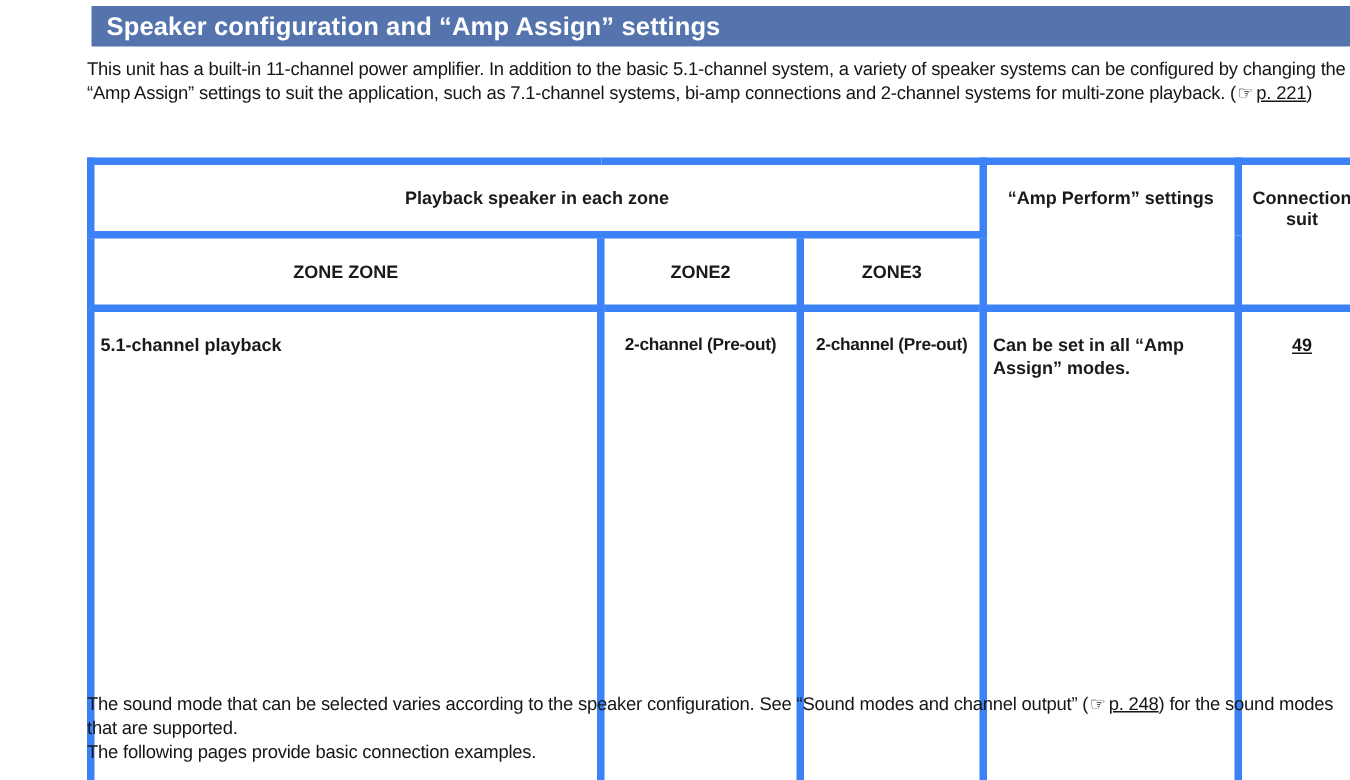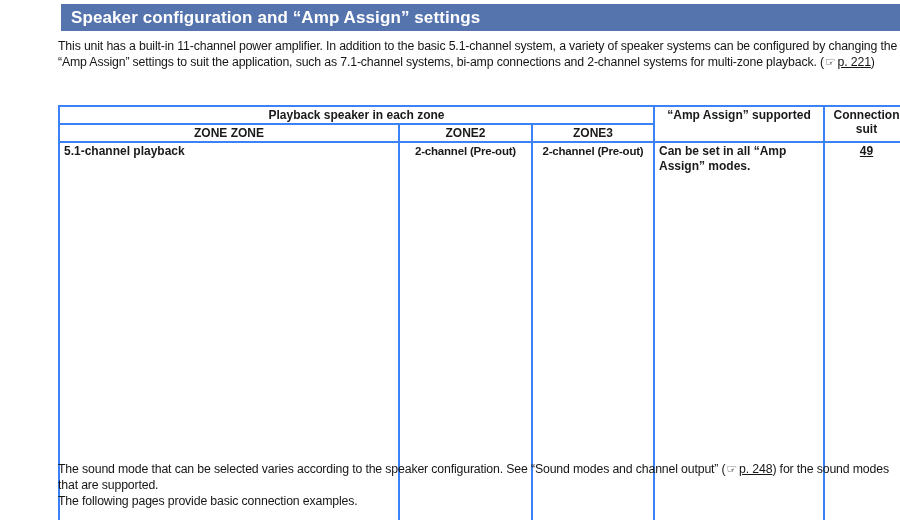--- a/index.html
+++ b/index.html
@@ -29,21 +29,21 @@
   .page-link {
     color: #161616; text-decoration: underline; cursor: pointer; font-weight: normal;
   }
 
   table.cfg {
     position: absolute; left: 35px; top: 105px;
     width: 850px; table-layout: fixed; border-collapse: collapse;
     font-size: 12px; font-weight: bold;
   }
   table.cfg th, table.cfg td {
-    border: 2px solid #3b82f6; padding: 1px 4px;
+    border: 5px solid #3b82f6; padding: 15px 4px;
     vertical-align: top; background: #fff; overflow: hidden;
   }
   table.cfg { border: 2px solid #3f3f3f; }
   thead th {
     text-align: center; vertical-align: middle; font-weight: bold;
     height: 17px; line-height: 14px; padding: 0 2px;
   }
   td.main { text-align: left; }
   td.zone { text-align: center; white-space: pre; font-size: 11.5px; letter-spacing: -0.2px; line-height: 14px; }
   td.amp  { text-align: left; }
@@ -70,21 +70,21 @@
     <colgroup>
       <col style="width:340px">
         <col style="width:133px">
         <col style="width:122px">
         <col style="width:170px">
         <col style="width:85px">
     </colgroup>
     <thead>
       <tr>
         <th colspan="3">Playback speaker in each zone</th>
-        <th rowspan="2">“Amp Assign” supported</th>
+        <th rowspan="2">“Amp Perform” settings</th>
         <th rowspan="2">Connection suit</th>
       </tr>
       <tr>
         <th>ZONE ZONE</th>
         <th>ZONE2</th>
         <th>ZONE3</th>
       </tr>
     </thead>
     <tbody>
       <tr class="h19">

